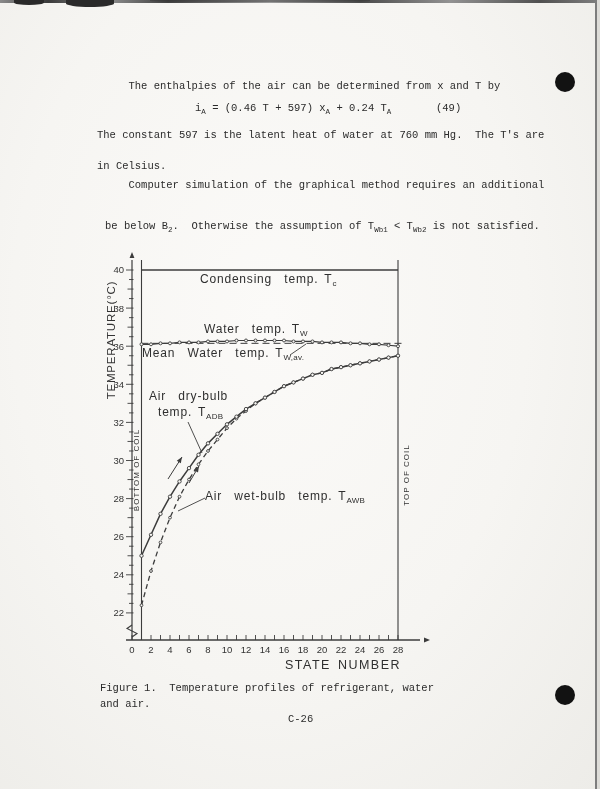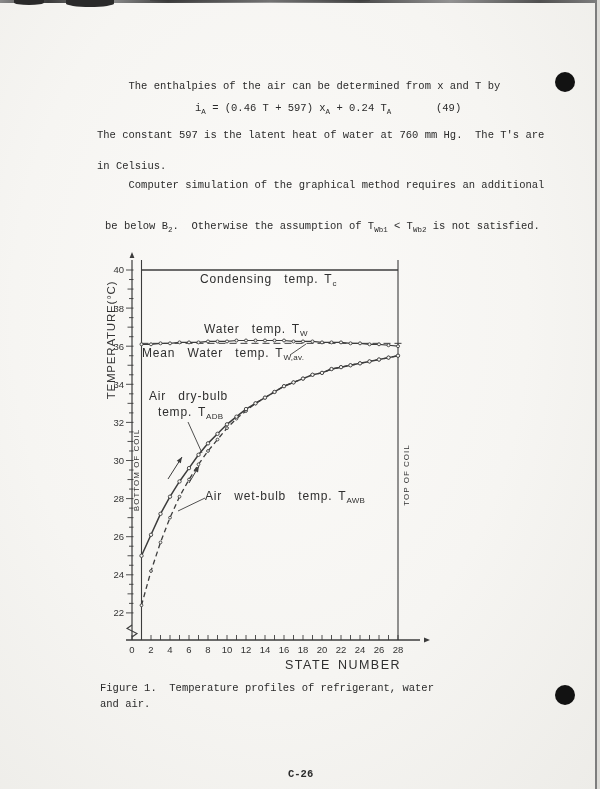--- a/index.html
+++ b/index.html
@@ -255,15 +255,15 @@
     <div class="chart-label" style="left:113px;top:241px;text-align:center;"><span>Air  wet-bulb  temp. T</span><span class="sb">AWB</span></div>
 
     <div class="vlabel" style="left:-55px;top:85px;width:150px;height:14px;font-size:11.5px;letter-spacing:0.8px;">TEMPERATURE(°C)</div>
     <div class="vlabel" style="left:0px;top:217px;width:90px;height:10px;font-size:8px;letter-spacing:1px;">BOTTOM OF COIL</div>
     <div class="vlabel" style="left:277px;top:222px;width:76px;height:10px;font-size:8px;letter-spacing:1px;">TOP OF COIL</div>
     <div class="chart-label" style="left:193px;top:410px;font-size:12.5px;letter-spacing:1.5px;">STATE NUMBER</div>
   </div>
 
   <div class="caption" style="left:100px;top:682px;">Figure 1.  Temperature profiles of refrigerant, water</div>
   <div class="caption" style="left:100px;top:698px;">and air.</div>
-  <div class="pagenum" style="left:288px;top:768px;font-weight:bold;">C-26</div>
+  <div class="pagenum" style="left:288px;top:713px;">C-26</div>
 
 </div>
 
 </body></html>

